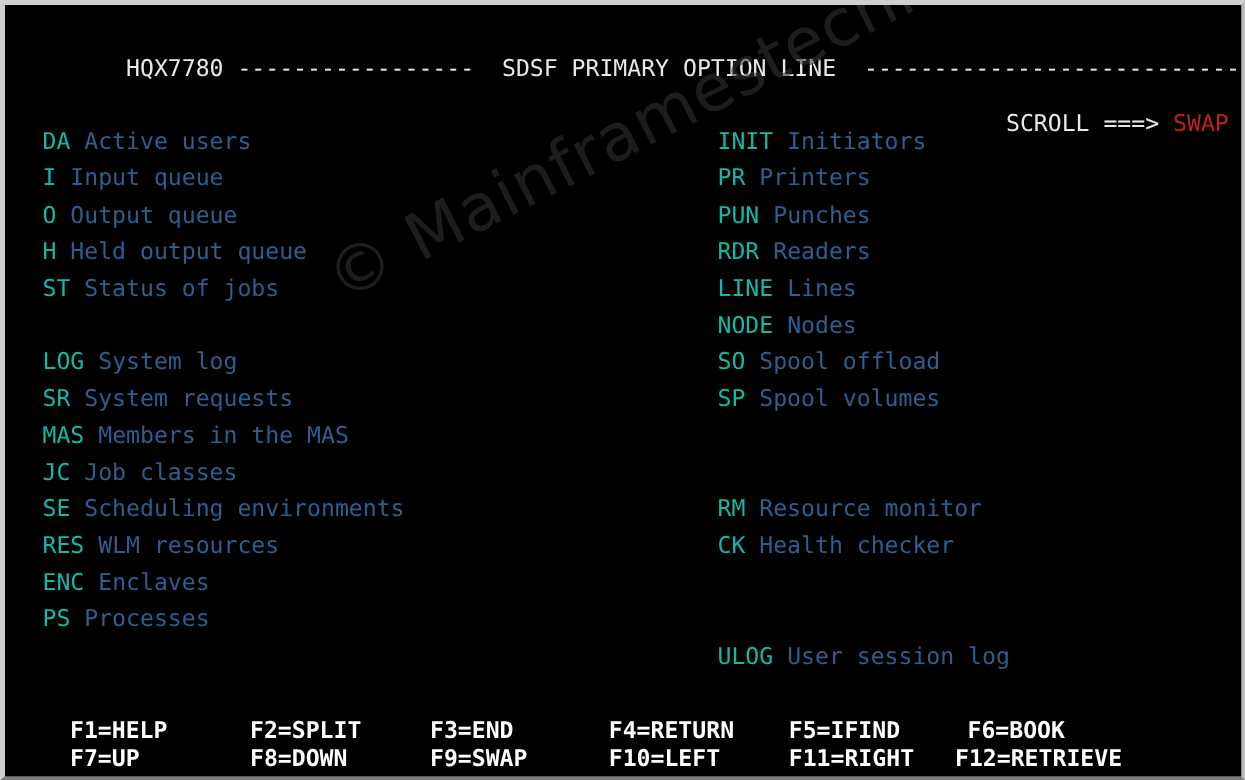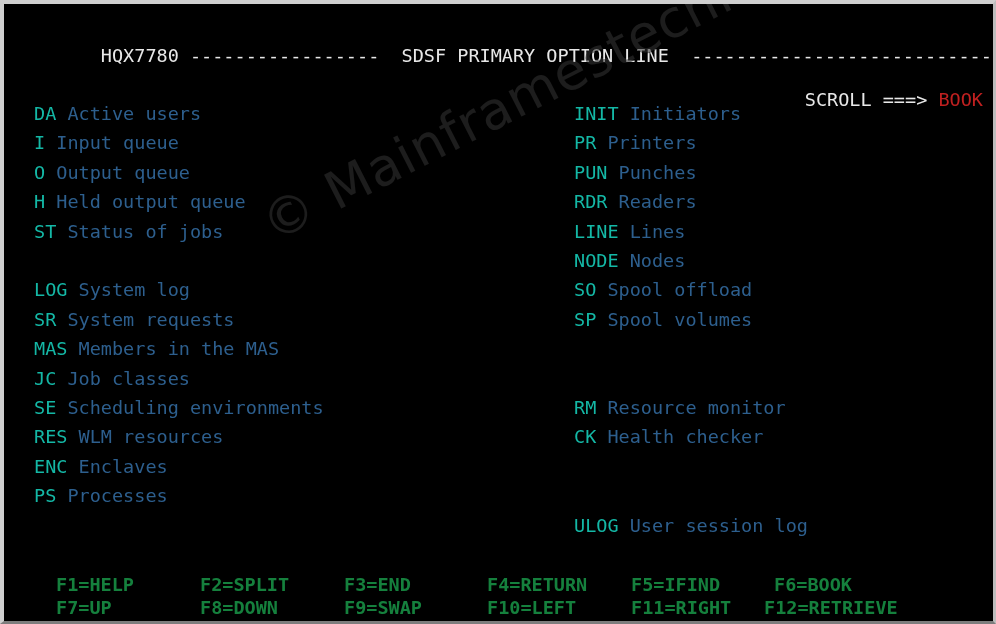--- a/index.html
+++ b/index.html
@@ -77,21 +77,21 @@
   }
   .opt-desc {
     color: #2d5f8e;
   }
 
   
   .pfrow {
     position: absolute;
     left: 30px;
     white-space: pre;
-    color: #15803d;
+    color: #ffffff;
     font-weight: bold;
     text-align: center;
   }
 
   
   #watermark {
     position: absolute;
     left: 248px;
     top: 196px;
     z-index: 3;
@@ -115,21 +115,21 @@
 
   <div id="terminal">
 
     
     <div class="row" style="top:8px;">
       <span class="c-white">HQX7780</span><span class="c-white"> </span><span class="c-white">-----------------</span><span class="c-white">  </span><span class="c-white">SDSF PRIMARY OPTION LINE</span><span class="c-white">  </span><span class="c-white">----------------------------</span>
     </div>
 
     
     <div class="row" style="top:52px; left:auto; right:10px;">
-      <span class="c-white">SCROLL ===&gt;</span><span class="c-white"> </span><span class="c-red">BOOK</span>
+      <span class="c-white">SCROLL ===&gt;</span><span class="c-white"> </span><span class="c-red">SWAP</span>
     </div>
 
     
     <div id="left-options"><div class="opt-line" style="left: 30px; top: 95px;"><span class="opt-code">DA</span><span> </span><span class="opt-desc">Active users</span></div><div class="opt-line" style="left: 30px; top: 124.4px;"><span class="opt-code">I</span><span> </span><span class="opt-desc">Input queue</span></div><div class="opt-line" style="left: 30px; top: 153.8px;"><span class="opt-code">O</span><span> </span><span class="opt-desc">Output queue</span></div><div class="opt-line" style="left: 30px; top: 183.2px;"><span class="opt-code">H</span><span> </span><span class="opt-desc">Held output queue</span></div><div class="opt-line" style="left: 30px; top: 212.6px;"><span class="opt-code">ST</span><span> </span><span class="opt-desc">Status of jobs</span></div><div class="opt-line" style="left: 30px; top: 271.4px;"><span class="opt-code">LOG</span><span> </span><span class="opt-desc">System log</span></div><div class="opt-line" style="left: 30px; top: 300.8px;"><span class="opt-code">SR</span><span> </span><span class="opt-desc">System requests</span></div><div class="opt-line" style="left: 30px; top: 330.2px;"><span class="opt-code">MAS</span><span> </span><span class="opt-desc">Members in the MAS</span></div><div class="opt-line" style="left: 30px; top: 359.6px;"><span class="opt-code">JC</span><span> </span><span class="opt-desc">Job classes</span></div><div class="opt-line" style="left: 30px; top: 389px;"><span class="opt-code">SE</span><span> </span><span class="opt-desc">Scheduling environments</span></div><div class="opt-line" style="left: 30px; top: 418.4px;"><span class="opt-code">RES</span><span> </span><span class="opt-desc">WLM resources</span></div><div class="opt-line" style="left: 30px; top: 447.8px;"><span class="opt-code">ENC</span><span> </span><span class="opt-desc">Enclaves</span></div><div class="opt-line" style="left: 30px; top: 477.2px;"><span class="opt-code">PS</span><span> </span><span class="opt-desc">Processes</span></div></div>
     <div id="right-options"><div class="opt-line" style="left: 570px; top: 95px;"><span class="opt-code">INIT</span><span> </span><span class="opt-desc">Initiators</span></div><div class="opt-line" style="left: 570px; top: 124.4px;"><span class="opt-code">PR</span><span> </span><span class="opt-desc">Printers</span></div><div class="opt-line" style="left: 570px; top: 153.8px;"><span class="opt-code">PUN</span><span> </span><span class="opt-desc">Punches</span></div><div class="opt-line" style="left: 570px; top: 183.2px;"><span class="opt-code">RDR</span><span> </span><span class="opt-desc">Readers</span></div><div class="opt-line" style="left: 570px; top: 212.6px;"><span class="opt-code">LINE</span><span> </span><span class="opt-desc">Lines</span></div><div class="opt-line" style="left: 570px; top: 242px;"><span class="opt-code">NODE</span><span> </span><span class="opt-desc">Nodes</span></div><div class="opt-line" style="left: 570px; top: 271.4px;"><span class="opt-code">SO</span><span> </span><span class="opt-desc">Spool offload</span></div><div class="opt-line" style="left: 570px; top: 300.8px;"><span class="opt-code">SP</span><span> </span><span class="opt-desc">Spool volumes</span></div><div class="opt-line" style="left: 570px; top: 389px;"><span class="opt-code">RM</span><span> </span><span class="opt-desc">Resource monitor</span></div><div class="opt-line" style="left: 570px; top: 418.4px;"><span class="opt-code">CK</span><span> </span><span class="opt-desc">Health checker</span></div><div class="opt-line" style="left: 570px; top: 506.6px;"><span class="opt-code">ULOG</span><span> </span><span class="opt-desc">User session log</span></div></div>
 
     
     <div id="pfkeys"><div class="pfrow" style="top: 566px; left: 52px;">F1=HELP</div><div class="pfrow" style="top: 566px; left: 196px;">F2=SPLIT</div><div class="pfrow" style="top: 566px; left: 340px;">F3=END</div><div class="pfrow" style="top: 566px; left: 483px;">F4=RETURN</div><div class="pfrow" style="top: 566px; left: 627px;">F5=IFIND</div><div class="pfrow" style="top: 566px; left: 770px;">F6=BOOK</div><div class="pfrow" style="top: 589px; left: 52px;">F7=UP</div><div class="pfrow" style="top: 589px; left: 196px;">F8=DOWN</div><div class="pfrow" style="top: 589px; left: 340px;">F9=SWAP</div><div class="pfrow" style="top: 589px; left: 483px;">F10=LEFT</div><div class="pfrow" style="top: 589px; left: 627px;">F11=RIGHT</div><div class="pfrow" style="top: 589px; left: 760px;">F12=RETRIEVE</div></div>
 
   </div>

